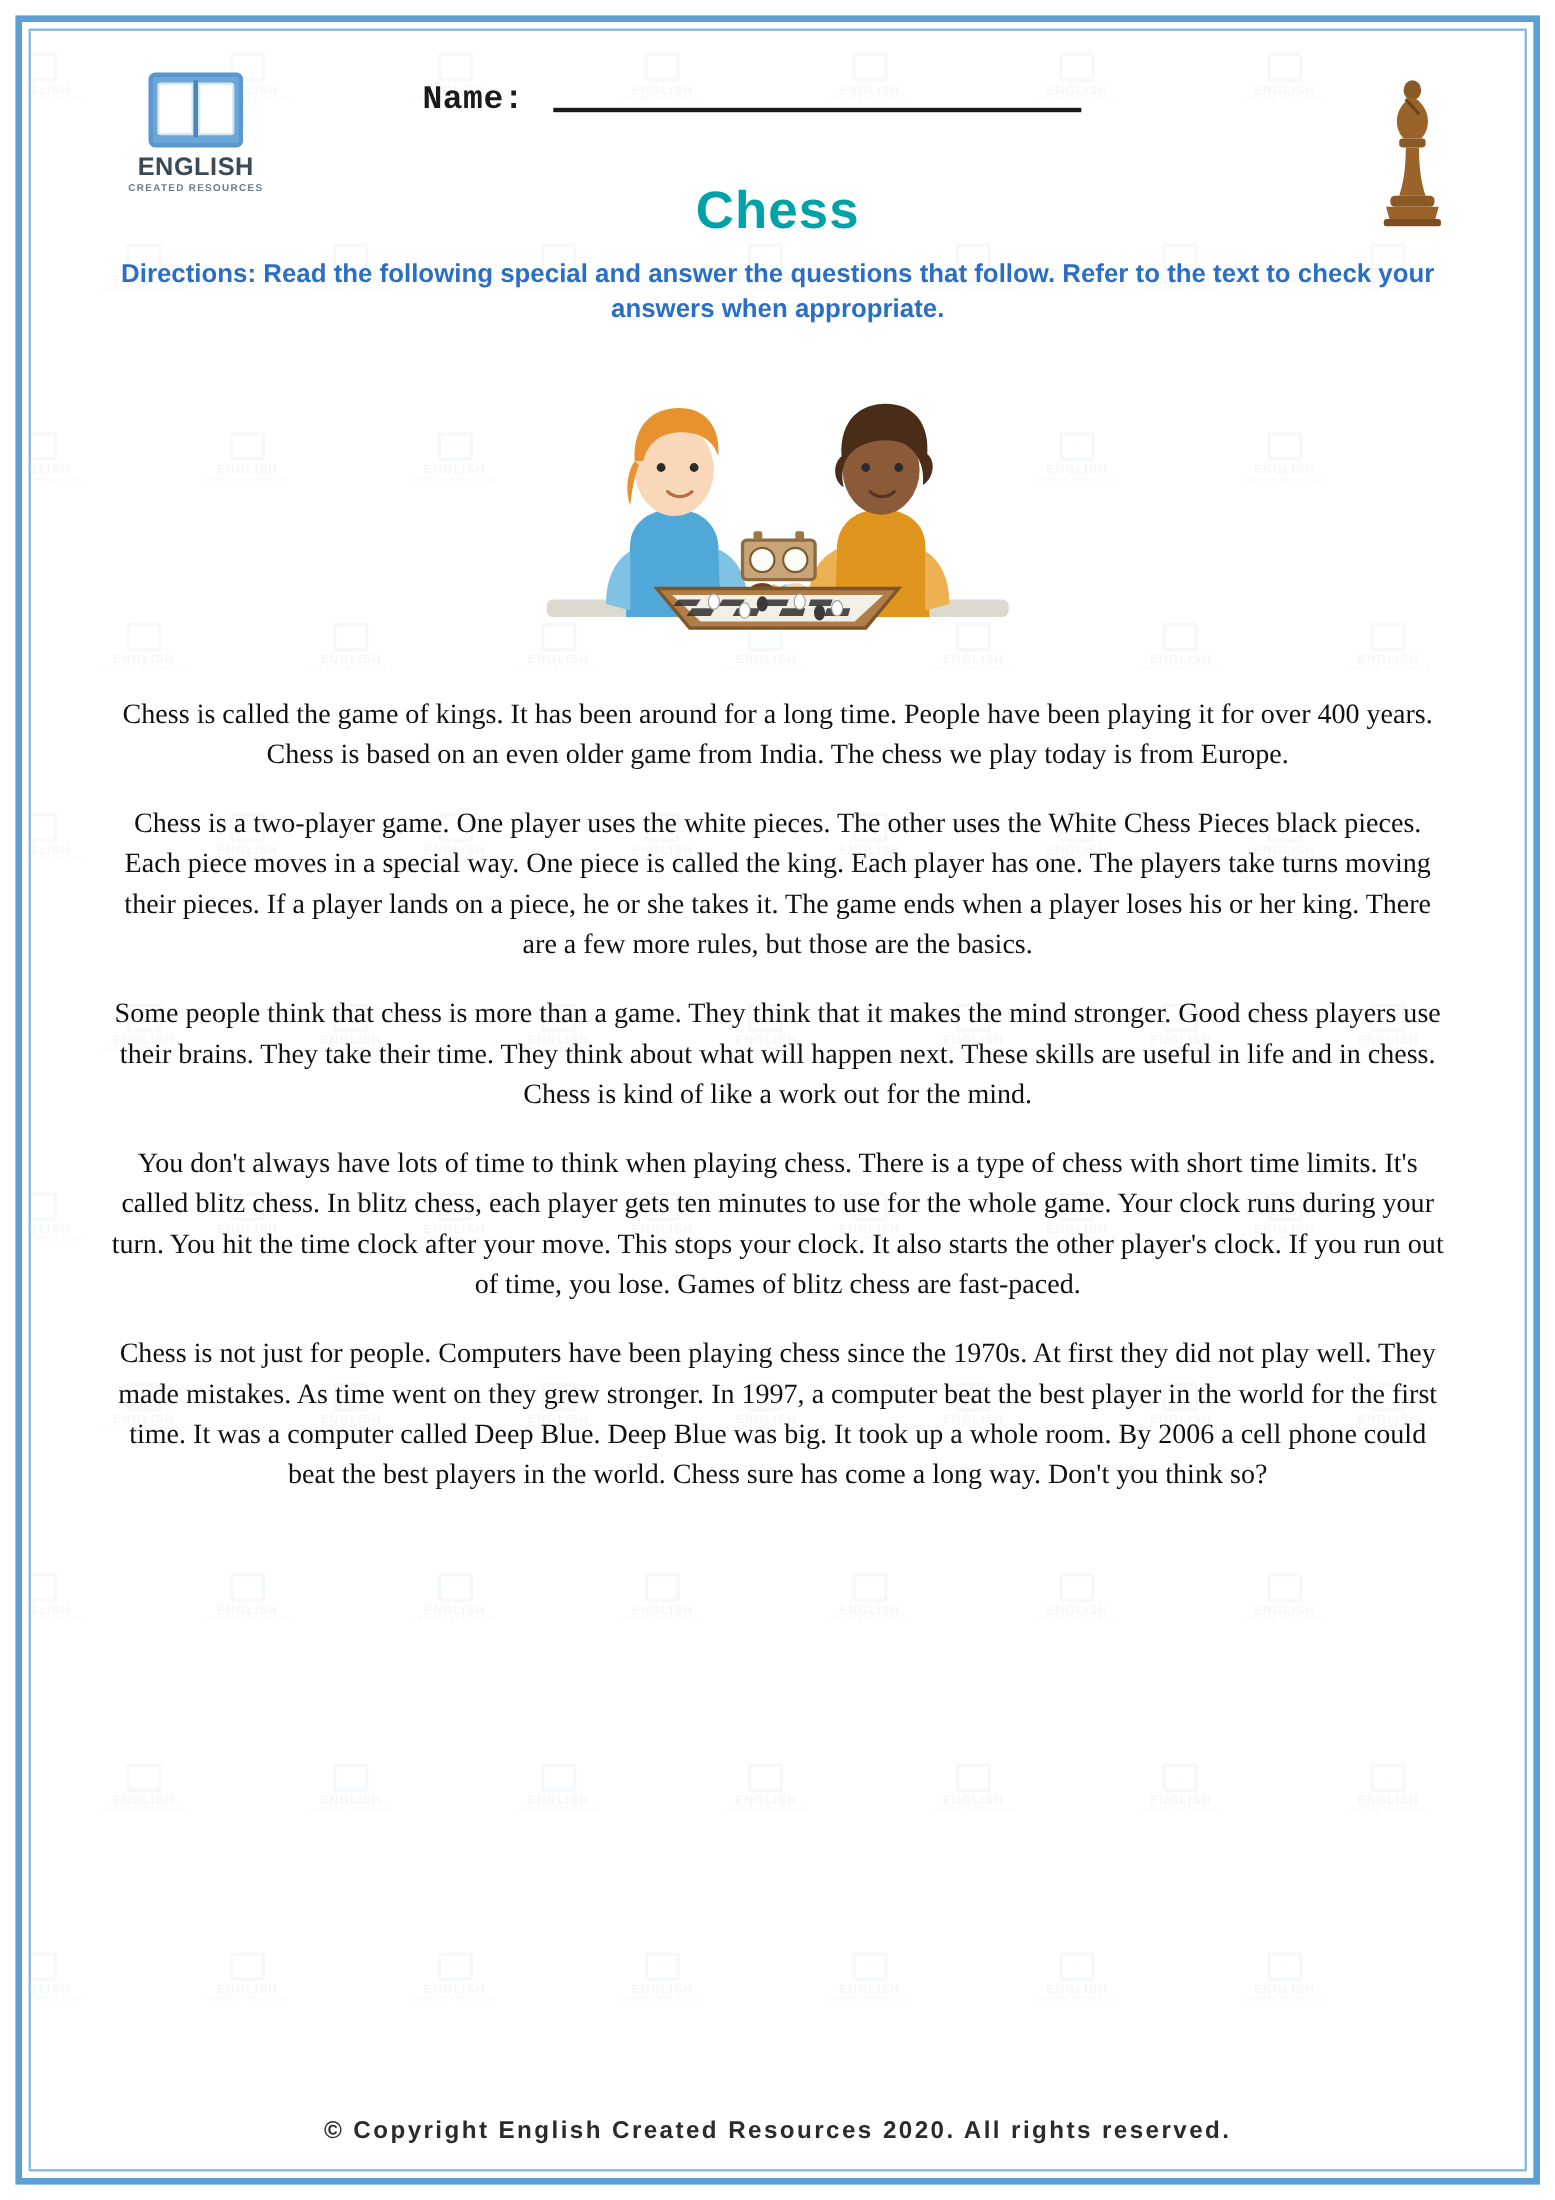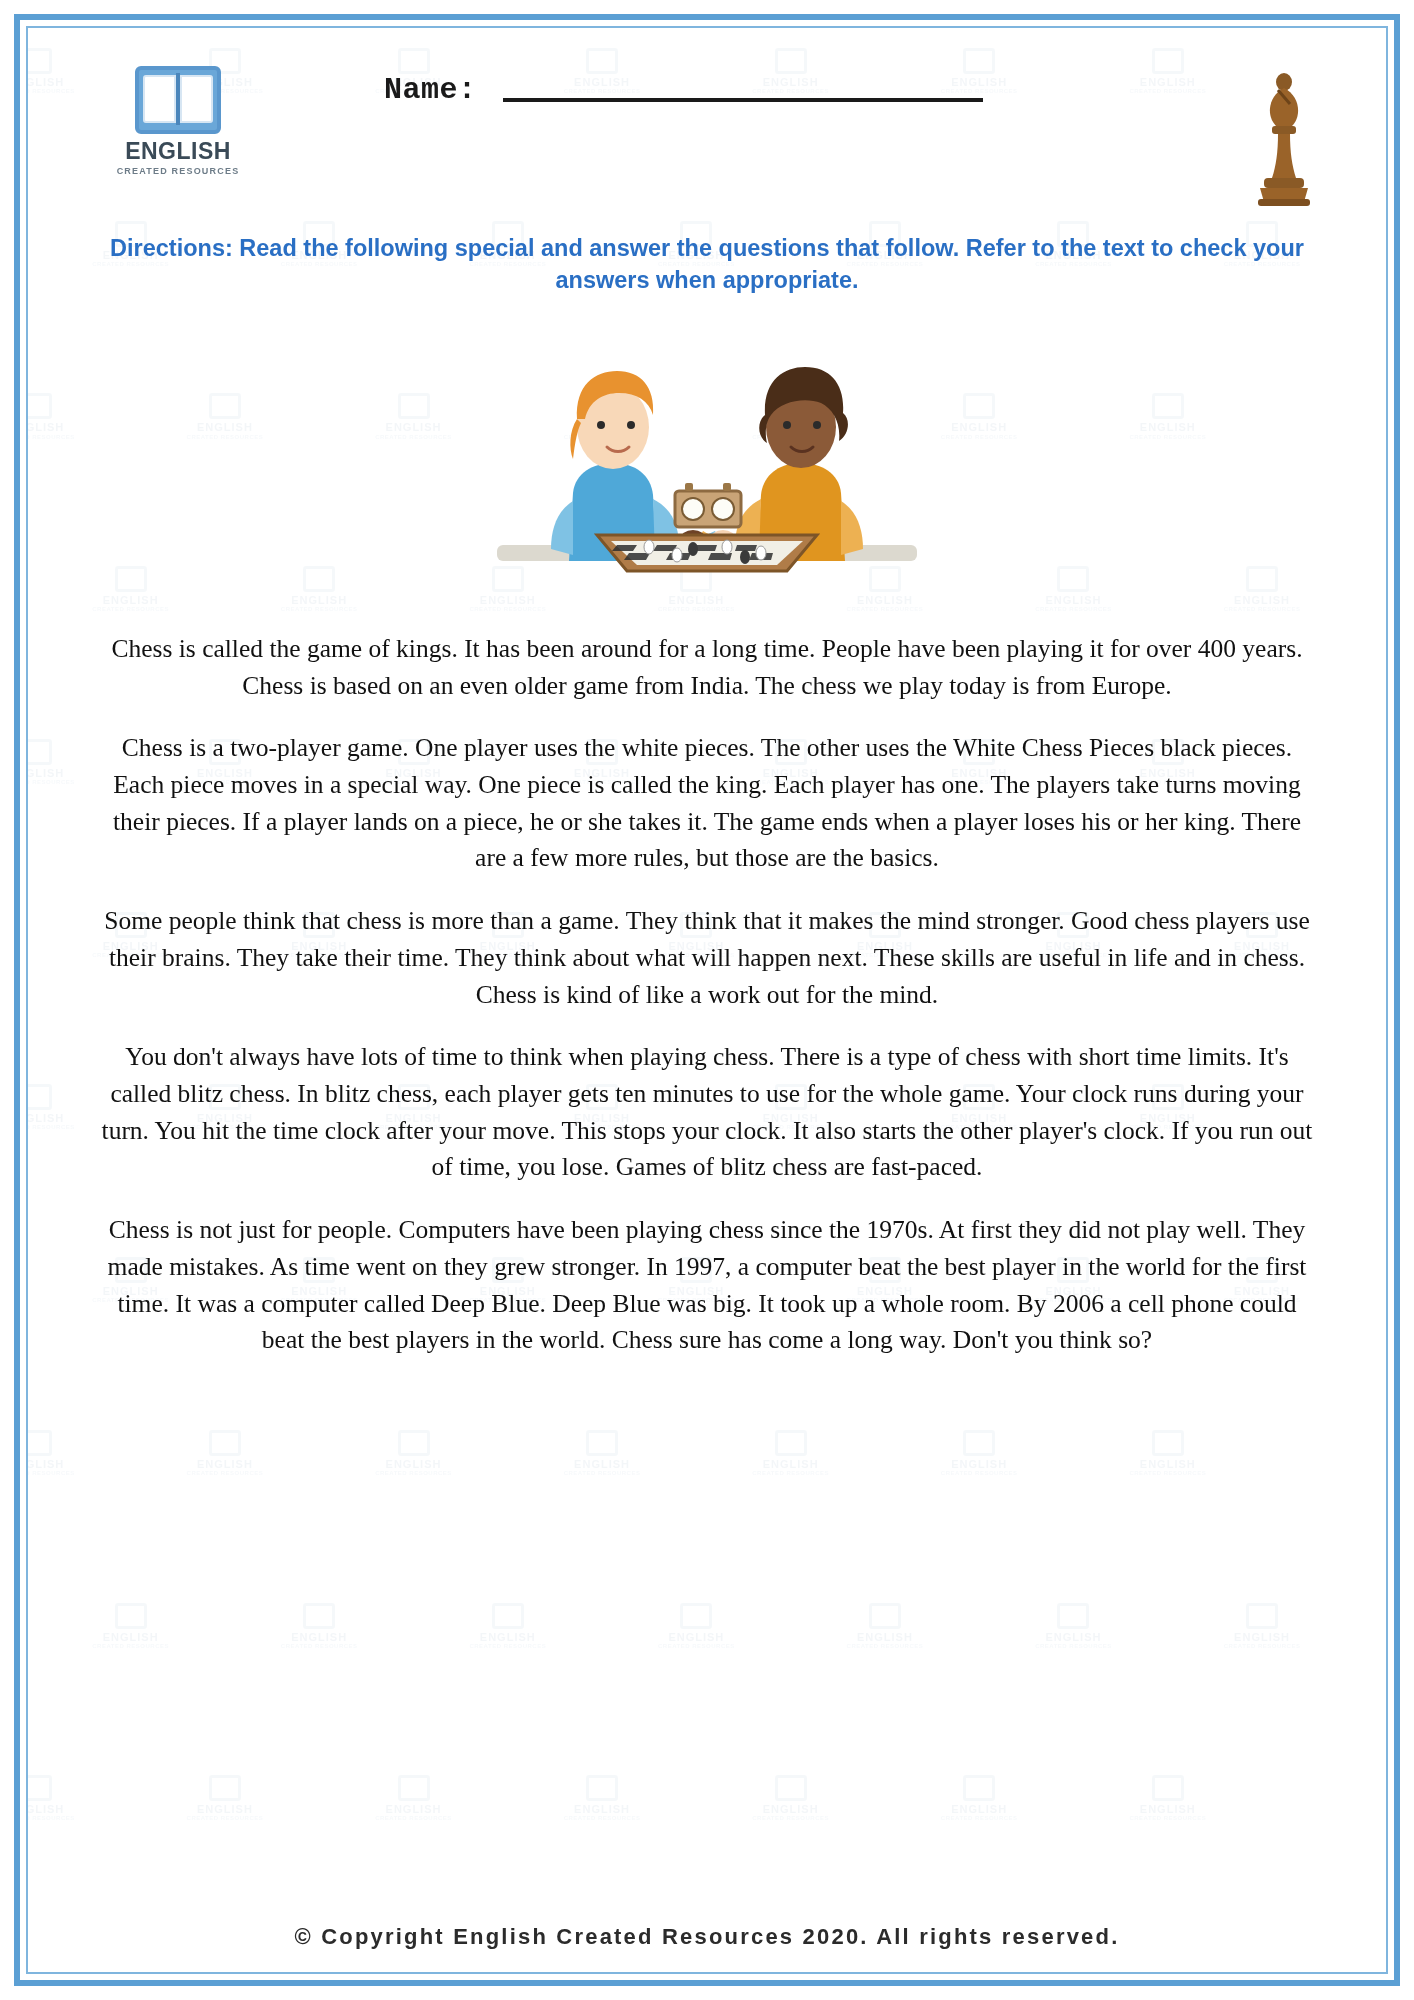--- a/index.html
+++ b/index.html
@@ -316,20 +316,21 @@
           </div>
           <div class="logo-title">ENGLISH</div>
           <div class="logo-sub">CREATED RESOURCES</div>
         </div>
 
         <div class="name-line">
           <span>Name:</span>
           <span class="name-blank"></span>
         </div>
 
+        <div class="title">Chess</div>
 
         <div class="chess-piece">
           <svg width="72" height="140" viewBox="0 0 72 140" xmlns="http://www.w3.org/2000/svg">
             <ellipse cx="36" cy="16" rx="8" ry="9" fill="#8a5a26"></ellipse>
             <path d="M36 22 C20 30 18 50 28 60 L44 60 C54 50 52 30 36 22 Z" fill="#9a6329"></path>
             <path d="M30 24 L42 38" stroke="#6d4419" stroke-width="3" fill="none"></path>
             <rect x="24" y="60" width="24" height="8" rx="3" fill="#8a5a26"></rect>
             <path d="M30 68 C30 86 28 100 24 112 L48 112 C44 100 42 86 42 68 Z" fill="#9a6329"></path>
             <rect x="16" y="112" width="40" height="10" rx="4" fill="#8a5a26"></rect>
             <path d="M12 122 L60 122 L56 136 L16 136 Z" fill="#9a6329"></path>

